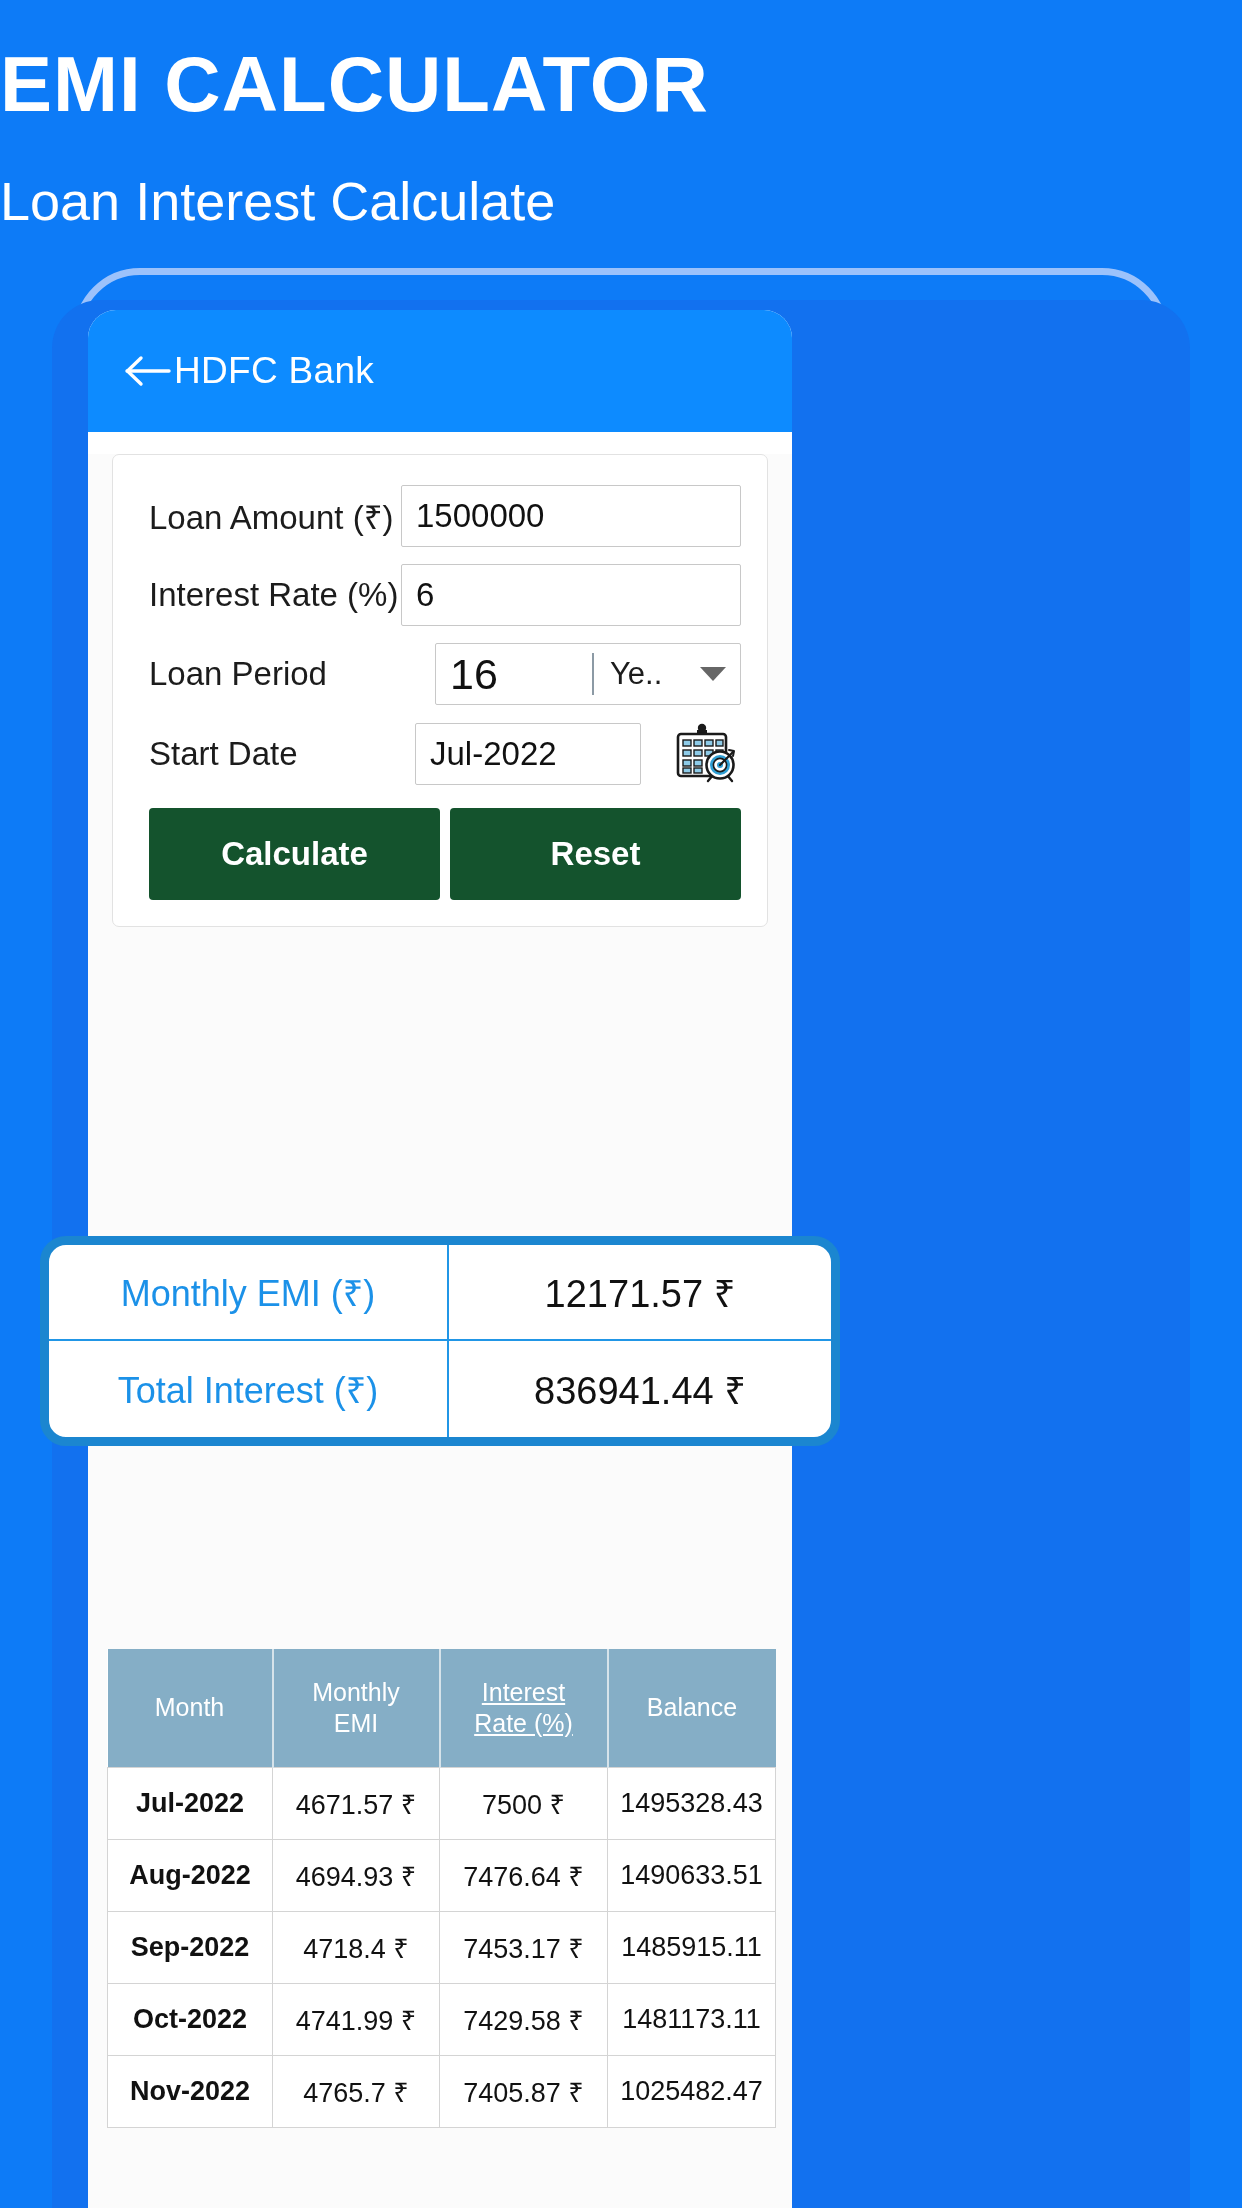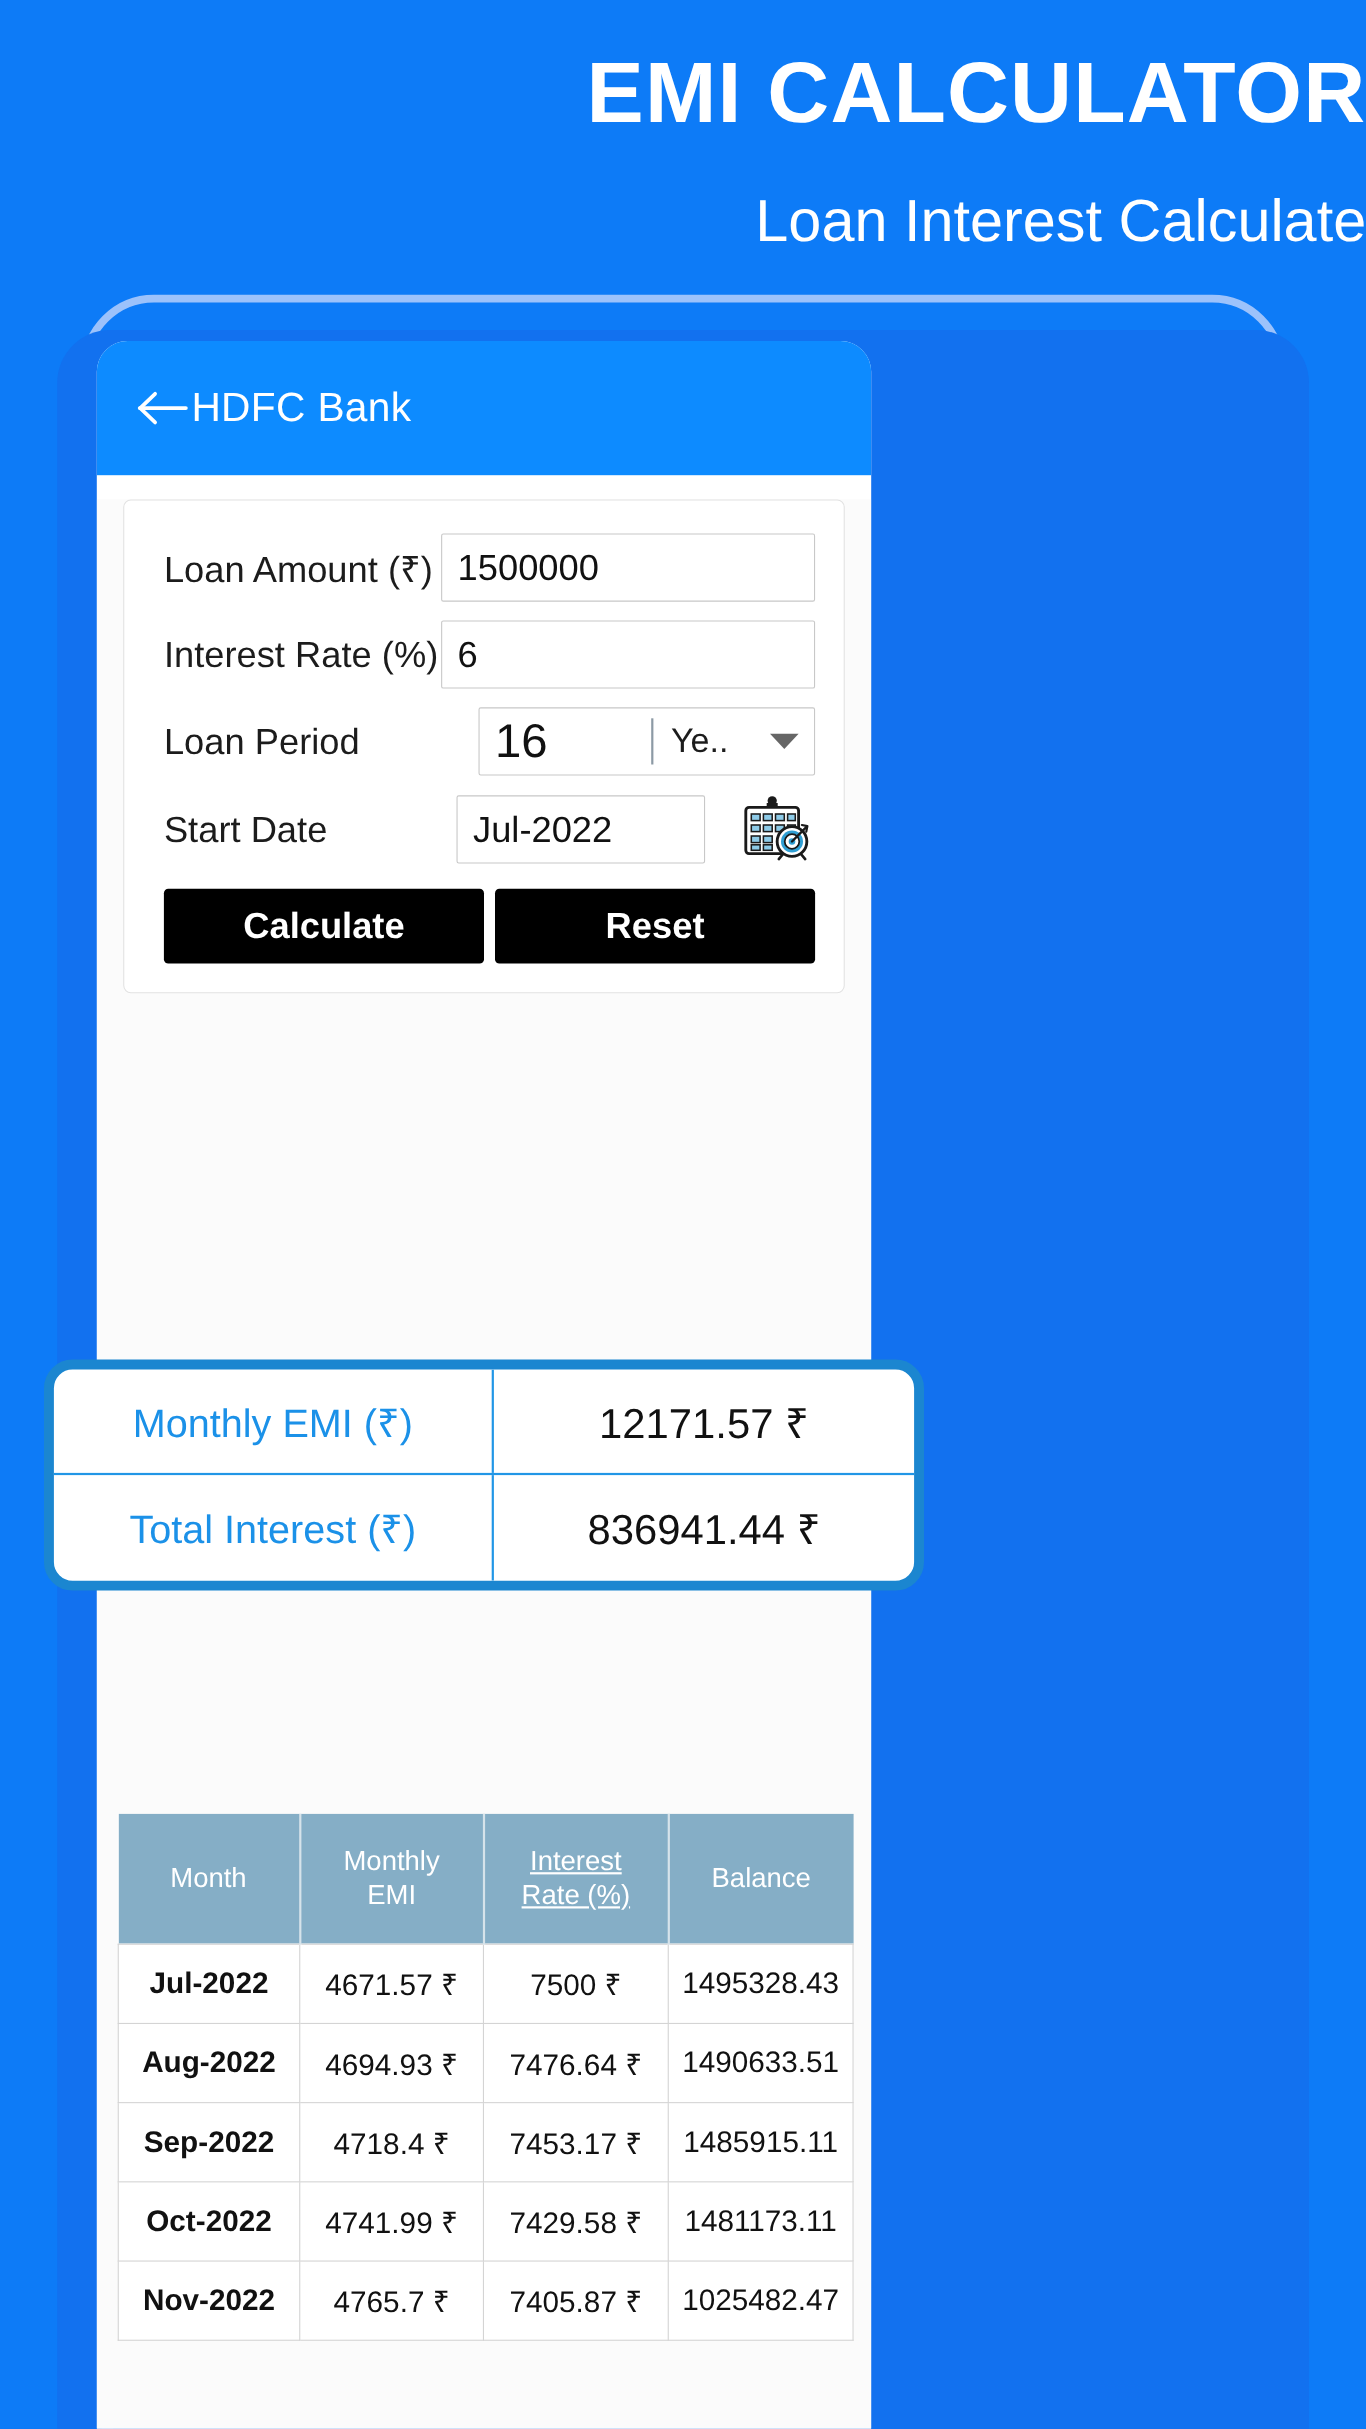--- a/index.html
+++ b/index.html
@@ -12,21 +12,21 @@
   .page {
     position: relative;
     width: 1242px; height: 2208px;
     background: #0d7bf7;
   }
 
   
   .promo {
     position: absolute; top: 0; left: 0; right: 0;
     padding-top: 42px;
-    text-align: right;
+    text-align: left;
   }
   .promo-title {
     color: #ffffff;
     font-size: 78px;
     font-weight: bold;
     letter-spacing: 1px;
     line-height: 1.1;
     font-stretch: condensed;
   }
   .promo-sub {
@@ -160,22 +160,22 @@
   }
 
   
   .btn-row {
     display: flex;
     gap: 10px;
     margin-top: 22px;
   }
   .btn {
     flex: 1;
-    height: 68px;
-    background: #000000;
+    height: 92px;
+    background: #14532d;
     color: #ffffff;
     font-size: 33px;
     font-weight: bold;
     border: none;
     border-radius: 4px;
     display: flex; align-items: center; justify-content: center;
     cursor: pointer;
   }
 
   

